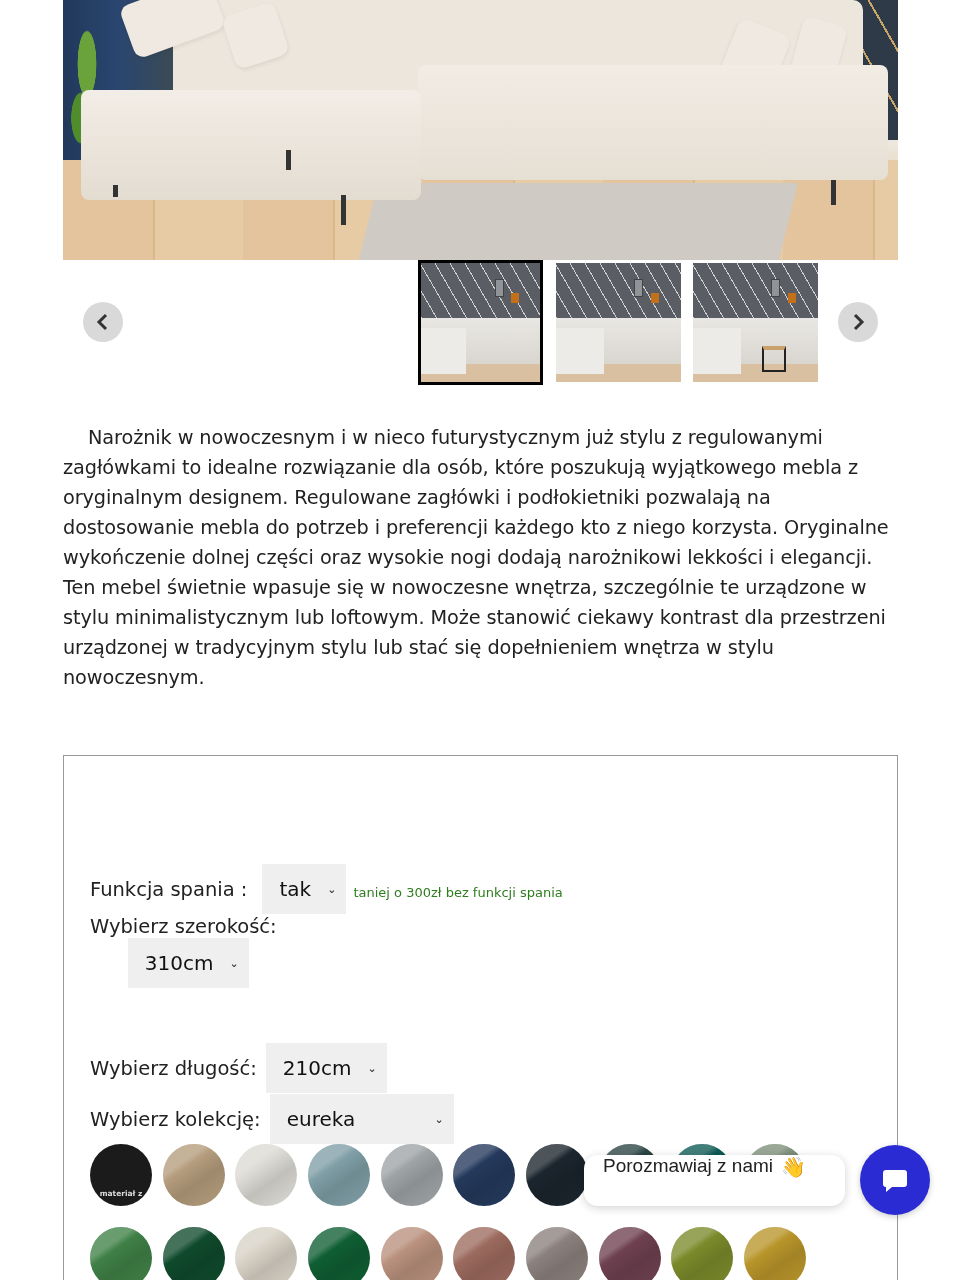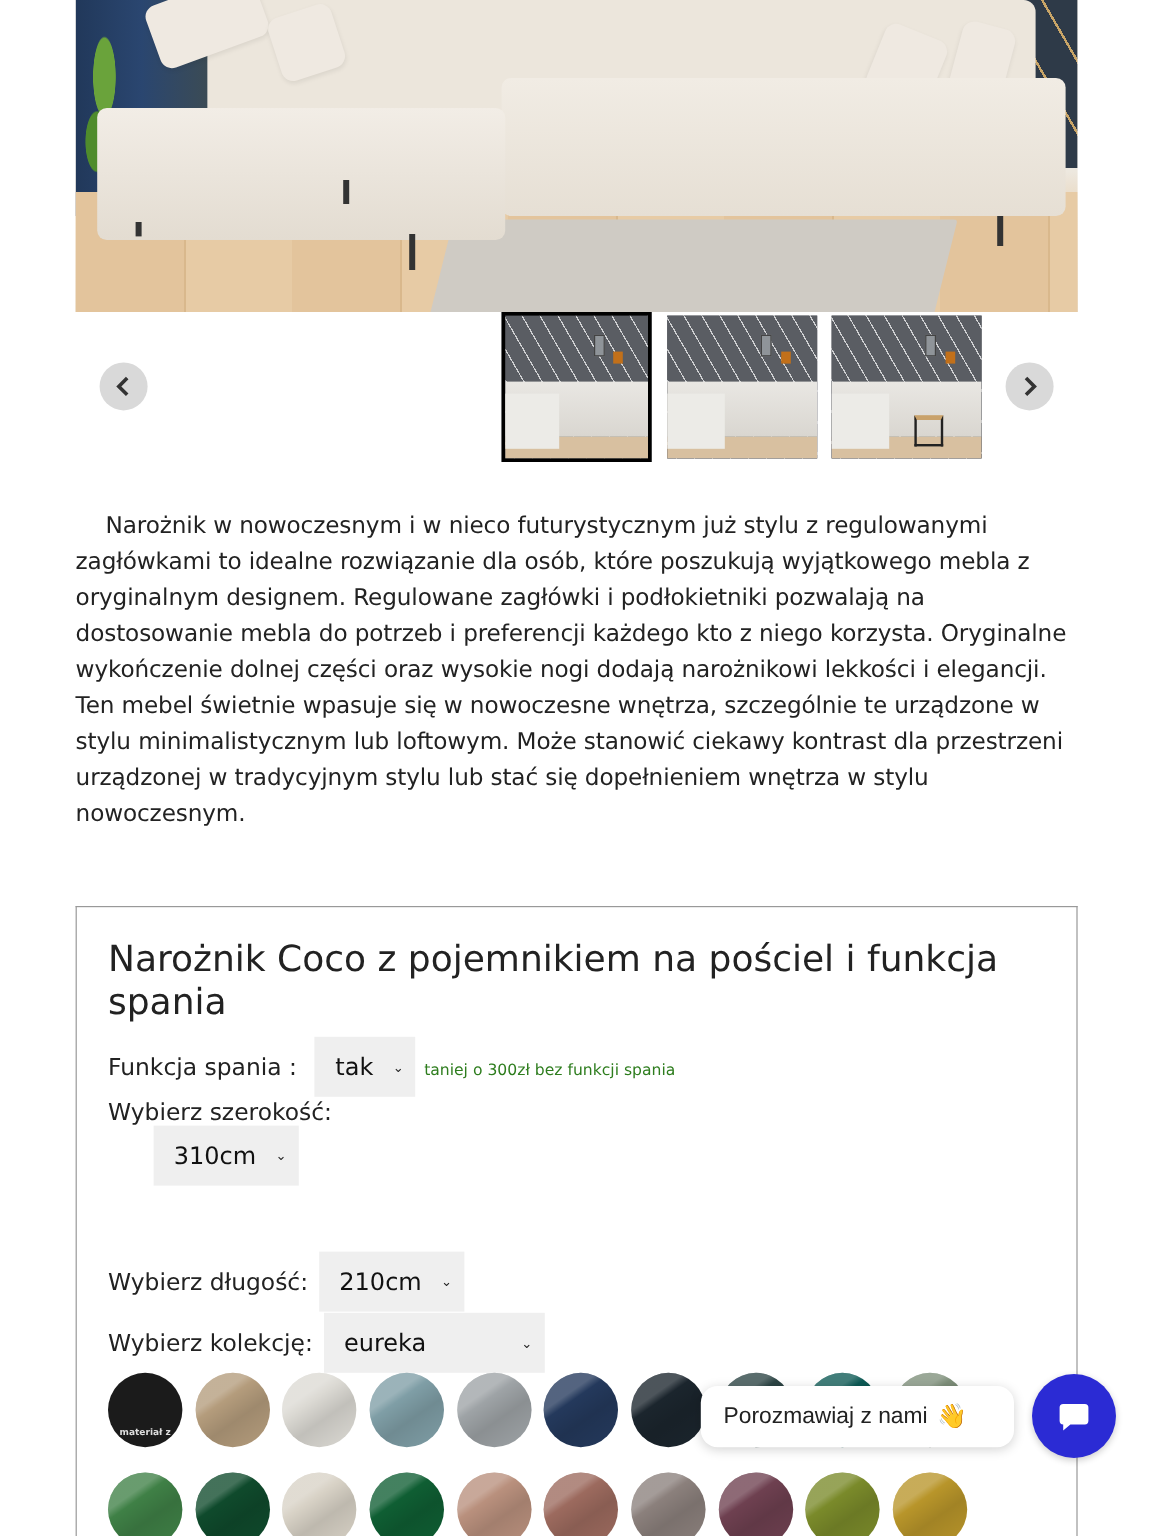--- a/index.html
+++ b/index.html
@@ -95,21 +95,21 @@
   }
   .swatch.photo { background: #1b1b1b; display: flex; flex-direction: column; align-items: center; }
   .swatch.photo::after { display: none; }
   .swatch.photo .cam { margin-top: 3px; }
   .swatch.photo .cap { font-family: "DejaVu Sans", sans-serif; font-size: 7.5px; font-weight: bold; color: #ddd; line-height: 10px; text-align: center; }
 
   
   .chat-bubble {
     position: absolute; left: 584px; top: 1155px; width: 261px; height: 51px;
     background: #fff; border-radius: 14px; box-shadow: 0 2px 10px rgba(0,0,0,0.18);
-    display: flex; align-items: center; padding-left: 19px; font-size: 19px; color: #222; cursor: pointer;
+    display: flex; padding-left: 19px; font-size: 19px; color: #222; cursor: pointer;
     font-family: "Liberation Sans", sans-serif;
   }
   .chat-bubble .wave { margin-left: 8px; font-size: 20px; }
   .chat-btn {
     position: absolute; left: 860px; top: 1145px; width: 70px; height: 70px; border-radius: 50%;
     background: #2b2bd4; display: flex; align-items: center; justify-content: center; cursor: pointer;
     box-shadow: 0 2px 6px rgba(0,0,0,0.2);
   }
 </style>
 </head>
@@ -167,21 +167,20 @@
   <div class="nav-btn next">
     <svg width="16" height="20" viewBox="0 0 16 20">
       <polyline points="5,3 12,10 5,17" fill="none" stroke="#333" stroke-width="3"></polyline>
     </svg>
   </div>
 </div>
 
 <p class="description">Narożnik w nowoczesnym i w nieco futurystycznym już stylu z regulowanymi zagłówkami to idealne rozwiązanie dla osób, które poszukują wyjątkowego mebla z oryginalnym designem. Regulowane zagłówki i podłokietniki pozwalają na dostosowanie mebla do potrzeb i preferencji każdego kto z niego korzysta. Oryginalne wykończenie dolnej części oraz wysokie nogi dodają narożnikowi lekkości i elegancji. Ten mebel świetnie wpasuje się w nowoczesne wnętrza, szczególnie te urządzone w stylu minimalistycznym lub loftowym. Może stanowić ciekawy kontrast dla przestrzeni urządzonej w tradycyjnym stylu lub stać się dopełnieniem wnętrza w stylu nowoczesnym.</p>
 
 <div class="config-box">
-  <h1 class="product-title">Narożnik Coco z pojemnikiem na pościel i funkcja spania</h1>
 
   <div class="opt-row" style="top:108px;">
     <span class="opt-label">Funkcja spania :</span>
     <div class="select" style="margin-left:15px;width:84px;">
       <span>tak</span>
       <span class="chev">⌄</span>
     </div>
     <span class="note-inline">taniej o 300zł bez funkcji spania</span>
   </div>
 

